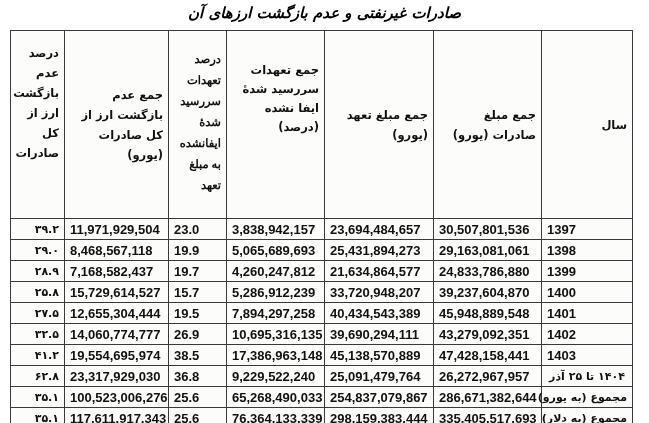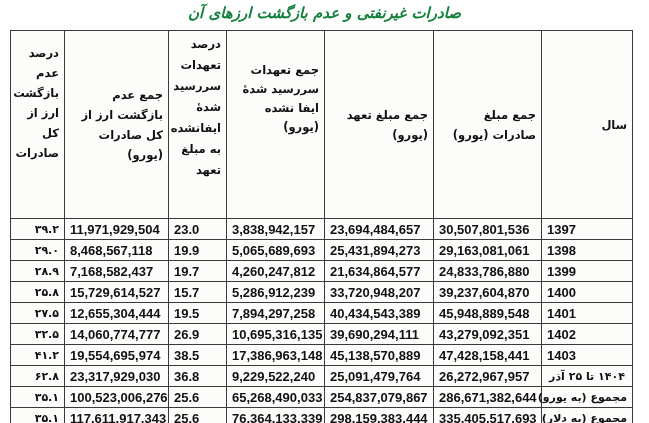--- a/index.html
+++ b/index.html
@@ -18,21 +18,21 @@
   .title {
     position: absolute;
     top: 4px;
     left: 0;
     width: 649px;
     text-align: center;
     direction: rtl;
     font-size: 15px;
     font-weight: bold;
     font-style: italic;
-    color: #15803d;
+    color: #000000;
   }
   table.data-table {
     position: absolute;
     left: 10px;
     top: 30px;
     width: 622px;
     border-collapse: collapse;
     direction: rtl;
     table-layout: fixed;
     background: #fcfcfb;
@@ -43,21 +43,21 @@
     vertical-align: middle;
   }
   .data-table th {
     height: 157px;
     font-weight: bold;
     font-size: 11.5px;
     line-height: 20px;
     text-align: right;
     vertical-align: middle;
   }
-  .data-table th.tall { vertical-align: top; padding-top: 3px; line-height: 21px; }
+  .data-table th.tall { vertical-align: top; padding-top: 18px; line-height: 21px; font-family: Liberation Serif, serif; }
   .data-table th.mid-top { vertical-align: top; padding-top: 30px; line-height: 19px;}
   .data-table th.mid-top2 { vertical-align: top; padding-top: 12px; line-height: 20px; margin-top: 32px;}
   .data-table td {
     height: 20px;
     font-family: "Liberation Sans", sans-serif;
     font-weight: bold;
     font-size: 13px;
     text-align: left;
     direction: ltr;
     white-space: nowrap;
@@ -100,21 +100,21 @@
       <col class="c-unfulfilled">
       <col class="c-pct-unf">
       <col class="c-nonreturn">
       <col class="c-pct-nonret">
   </colgroup>
   <thead>
     <tr>
       <th>سال</th>
       <th>جمع مبلغ صادرات (یورو)</th>
       <th>جمع مبلغ تعهد (یورو)</th>
-      <th class="mid-top">جمع تعهدات سررسید شدهٔ ایفا نشده (یورو)</th>
+      <th class="mid-top">جمع تعهدات سررسید شدهٔ ایفا نشده (درصد)</th>
       <th class="tall">درصد تعهدات سررسید شدهٔ ایفانشده به مبلغ تعهد</th>
       <th>جمع عدم بازگشت ارز از کل صادرات (یورو)</th>
       <th class="mid-top2">درصد عدم بازگشت ارز از کل صادرات</th>
     </tr>
   </thead>
   <tbody>
     <tr>
       <td class="year">1397</td>
       <td>30,507,801,536</td>
       <td>23,694,484,657</td>

